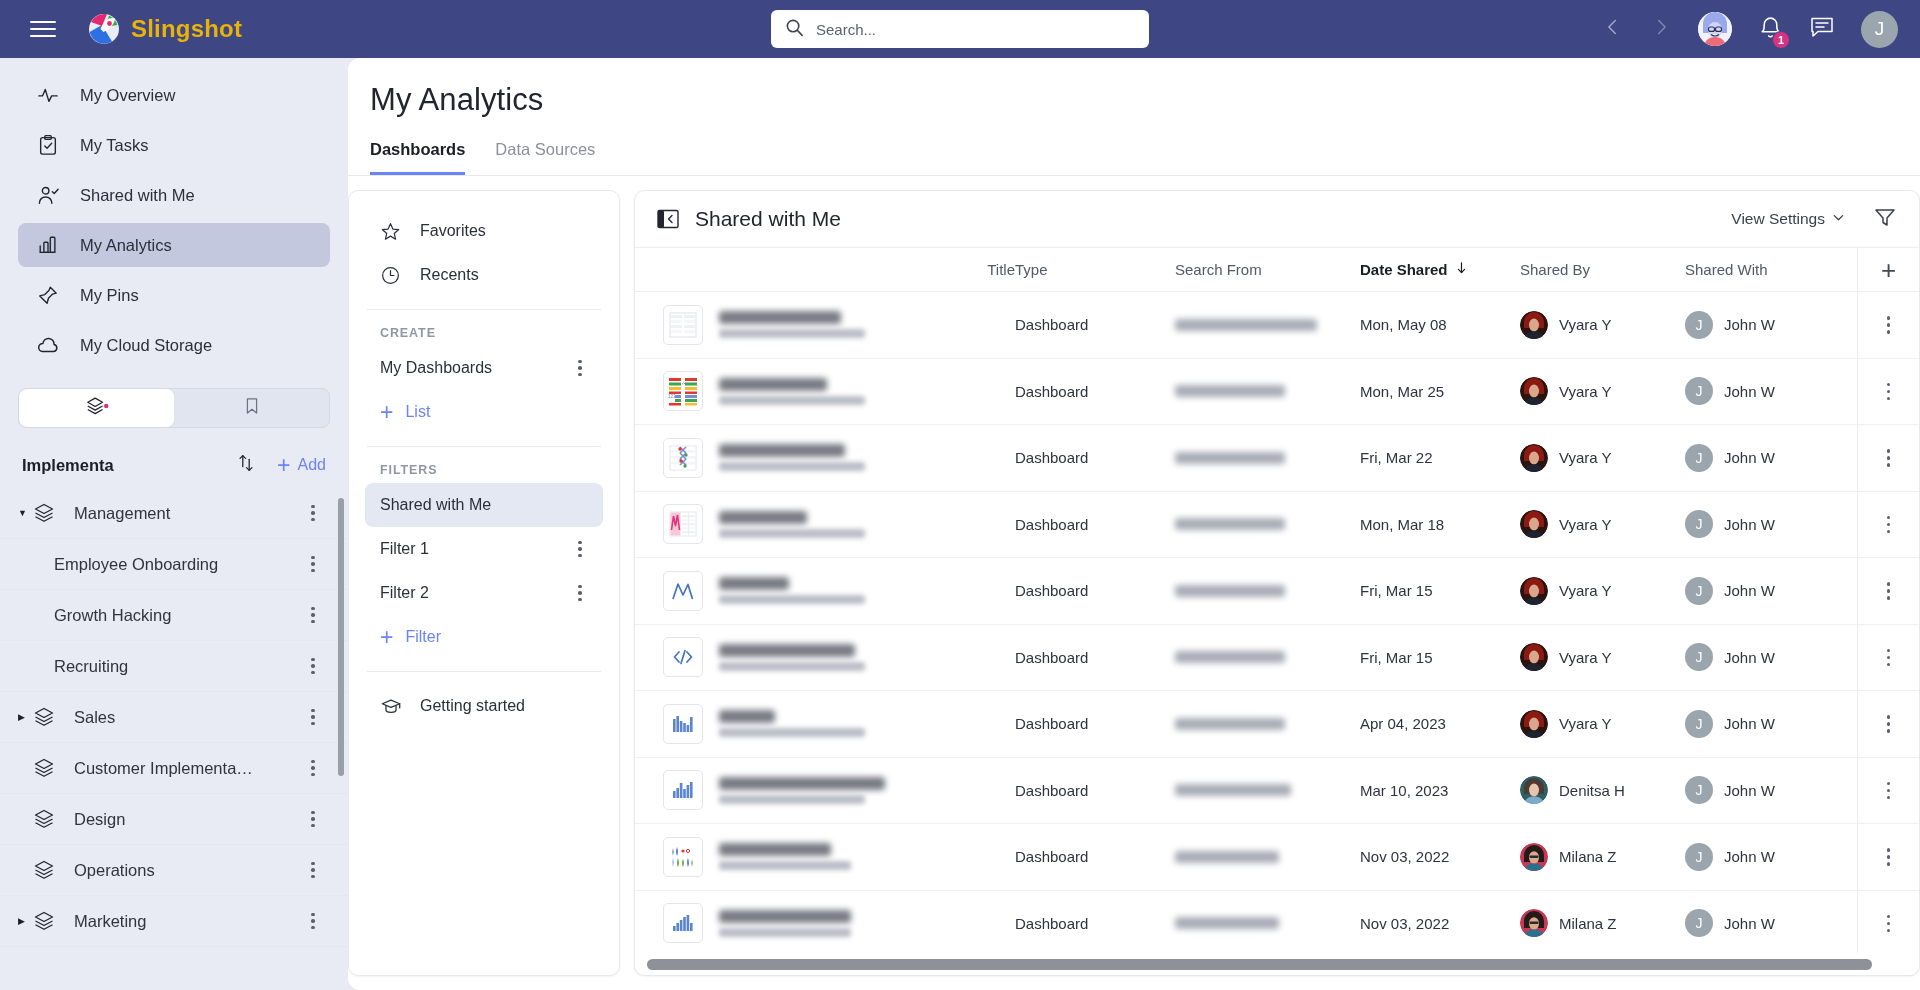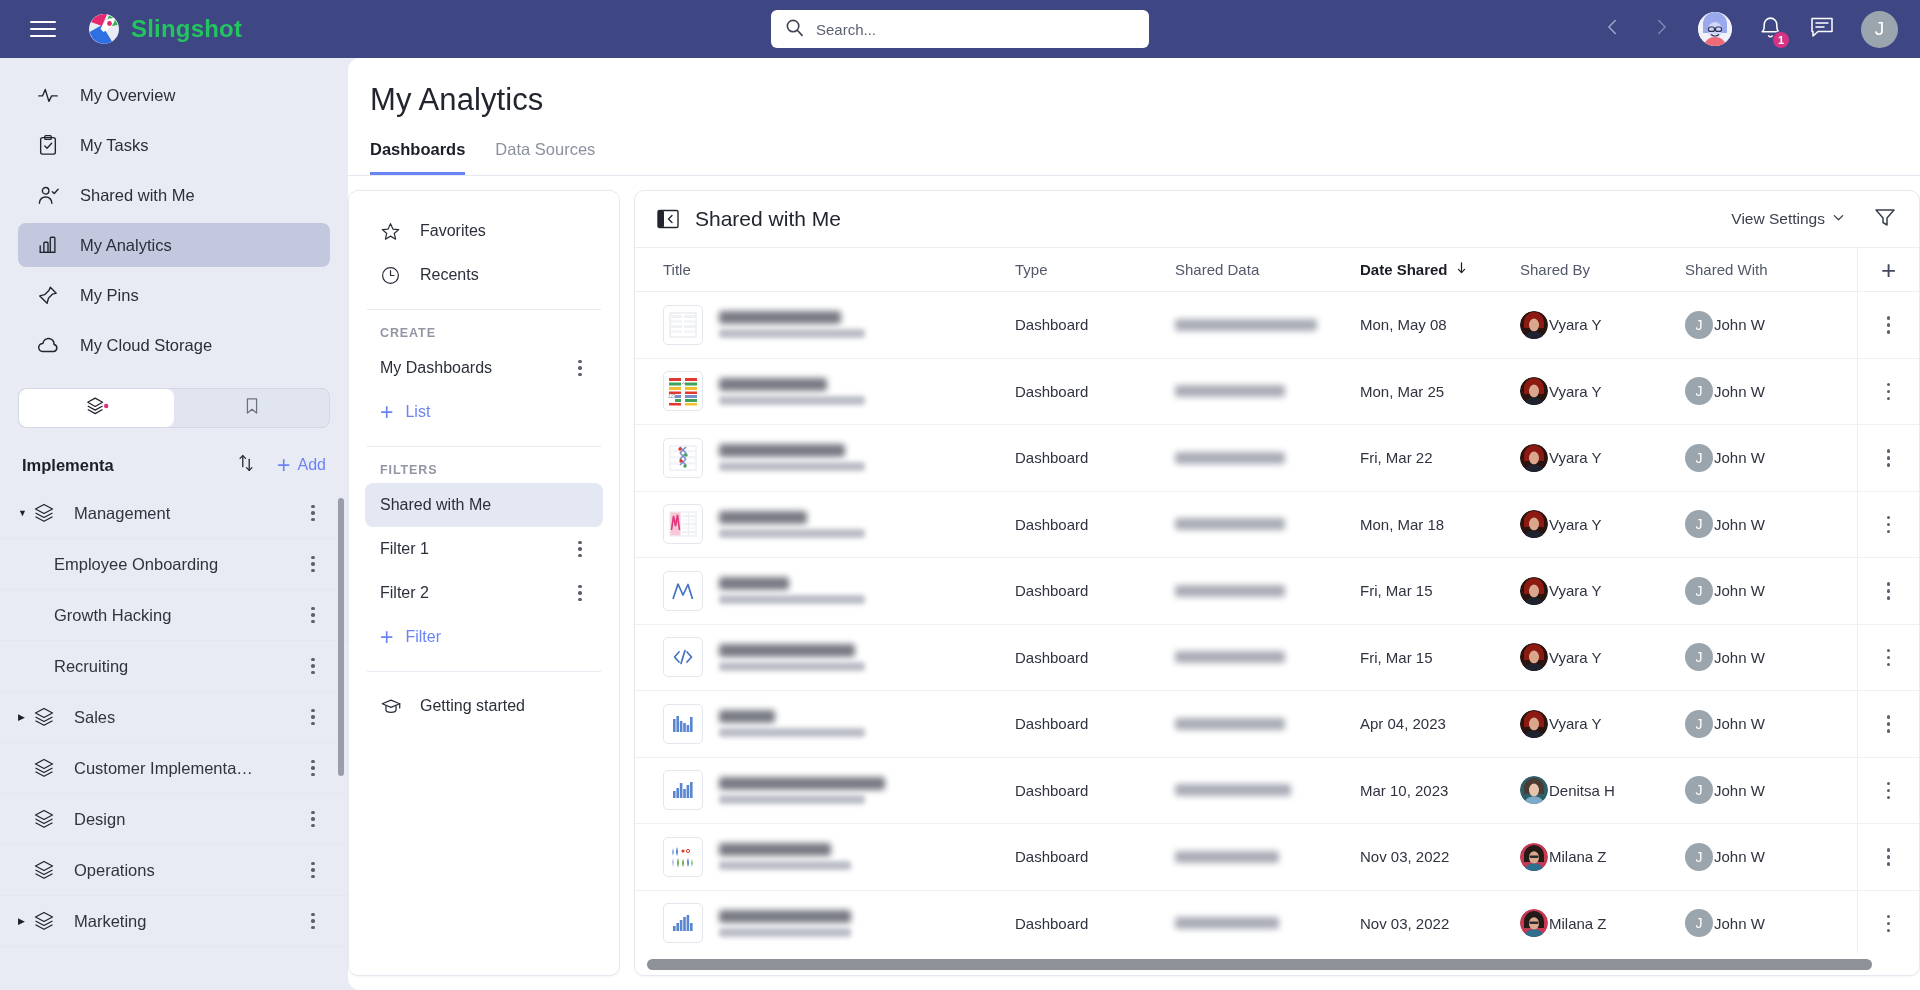--- a/index.html
+++ b/index.html
@@ -13,21 +13,21 @@
   
   .topbar {
     height: 58px; background: #3e4684;
     display: flex; align-items: center;
     position: relative;
   }
   .hamburger { margin-left: 30px; width: 26px; cursor: pointer; }
   .hamburger span { display: block; height: 2px; background: #fff; margin: 5px 0; border-radius: 1px; }
   .brand { display: flex; align-items: center; margin-left: 32px; }
   .brand-logo { width: 32px; height: 32px; position: relative; }
-  .brand-name { color: #22c55e; font-size: 24px; font-weight: bold; margin-left: 11px; letter-spacing: .2px; }
+  .brand-name { color: #eab308; font-size: 24px; font-weight: bold; margin-left: 11px; letter-spacing: .2px; }
 
   .search-wrap {
     position: absolute; left: 50%; transform: translateX(-50%);
     width: 378px; height: 38px; background: #fff; border-radius: 6px;
     display: flex; align-items: center; padding: 0 14px;
   }
   .search-input {
     border: none; outline: none; font-size: 15px; color: #44485a;
     margin-left: 12px; width: 100%; font-family: "Liberation Sans", sans-serif;
     background: transparent;
@@ -170,21 +170,21 @@
   .view-settings { font-size: 15.5px; color: #3a3f4d; cursor: pointer; display: flex; align-items: center; gap: 7px; }
   .funnel { margin-left: 28px; cursor: pointer; }
 
   .tbl { flex: 1; display: flex; flex-direction: column; min-height: 0; }
   .thead {
     display: flex; align-items: center; height: 44px;
     border-bottom: 1px solid #eceef4; font-size: 15px; color: #53586a;
   }
   .th { flex-shrink: 0; }
   .th.sorted { font-weight: bold; color: #1b1e26; display: flex; align-items: center; gap: 7px; }
-  .c-title  { width: 380px; padding-left: 28px; }
+  .c-title  { width: 380px; padding-left: 28px; text-align: right; }
   .c-type   { width: 160px; }
   .c-from   { width: 185px; }
   .c-date   { width: 160px; }
   .c-by     { width: 165px; }
   .c-with   { width: 172px; }
   .c-act    { flex: 1; min-width: 60px; display: flex; align-items: center; justify-content: center;
               border-left: 1px solid #eceef4; align-self: stretch; }
   .add-col { font-size: 26px; font-weight: 300; color: #44485a; cursor: pointer; line-height: 1; }
 
   .tbody { flex: 1; overflow: hidden; }
@@ -203,21 +203,21 @@
     height: 13px; border-radius: 3px; background: #70737c;
     filter: blur(3.4px); opacity: .95;
   }
   .blur-sub {
     height: 9px; border-radius: 3px; background: #b9bcc6;
     filter: blur(2.6px);
   }
   .blur-from {
     height: 12px; border-radius: 3px; background: #a9acb6; filter: blur(3.2px);
   }
-  .person { display: flex; align-items: center; gap: 1px; }
+  .person { display: flex; align-items: center; gap: 11px; }
   .p-av { width: 28px; height: 28px; border-radius: 50%; overflow: hidden; flex-shrink: 0; position: relative; }
   .p-av.letter { background: #9aa5ad; color: #fff; font-size: 14px; display: flex; align-items: center; justify-content: center; }
   .row-kebab { display: flex; flex-direction: column; align-items: center; gap: 3.5px; cursor: pointer; }
   .row-kebab i { width: 3.5px; height: 3.5px; background: #5b606e; border-radius: 50%; display: block; }
 
   .hscroll-track { height: 22px; display: flex; align-items: center; padding: 0 12px; flex-shrink: 0; }
   .hscroll-thumb { height: 11px; background: #8e9198; border-radius: 6px; width: 97.2%; cursor: pointer; }
 </style>
 </head>
 <body>
@@ -641,21 +641,21 @@
             <svg width="24" height="24" viewBox="0 0 24 24" fill="none" stroke="#3a3f4d" stroke-width="1.5">
               <path d="M3 5h18l-7 8v7l-4-2.5V13z" stroke-linejoin="round"></path>
             </svg>
           </span>
         </div>
 
         <div class="tbl">
           <div class="thead">
             <div class="th c-title">Title</div>
             <div class="th c-type">Type</div>
-            <div class="th c-from">Shared Data</div>
+            <div class="th c-from">Search From</div>
             <div class="th c-date sorted">
               <span>Date Shared</span>
               <span>
                 <svg width="13" height="14" viewBox="0 0 14 16" fill="none" stroke="#1b1e26" stroke-width="1.4">
                   <line x1="7" y1="2" x2="7" y2="13" stroke-linecap="round"></line>
                   <polyline points="3.5,9.5 7,13.2 10.5,9.5" stroke-linecap="round" stroke-linejoin="round"></polyline>
                 </svg>
               </span>
             </div>
             <div class="th c-by">Shared By</div>

